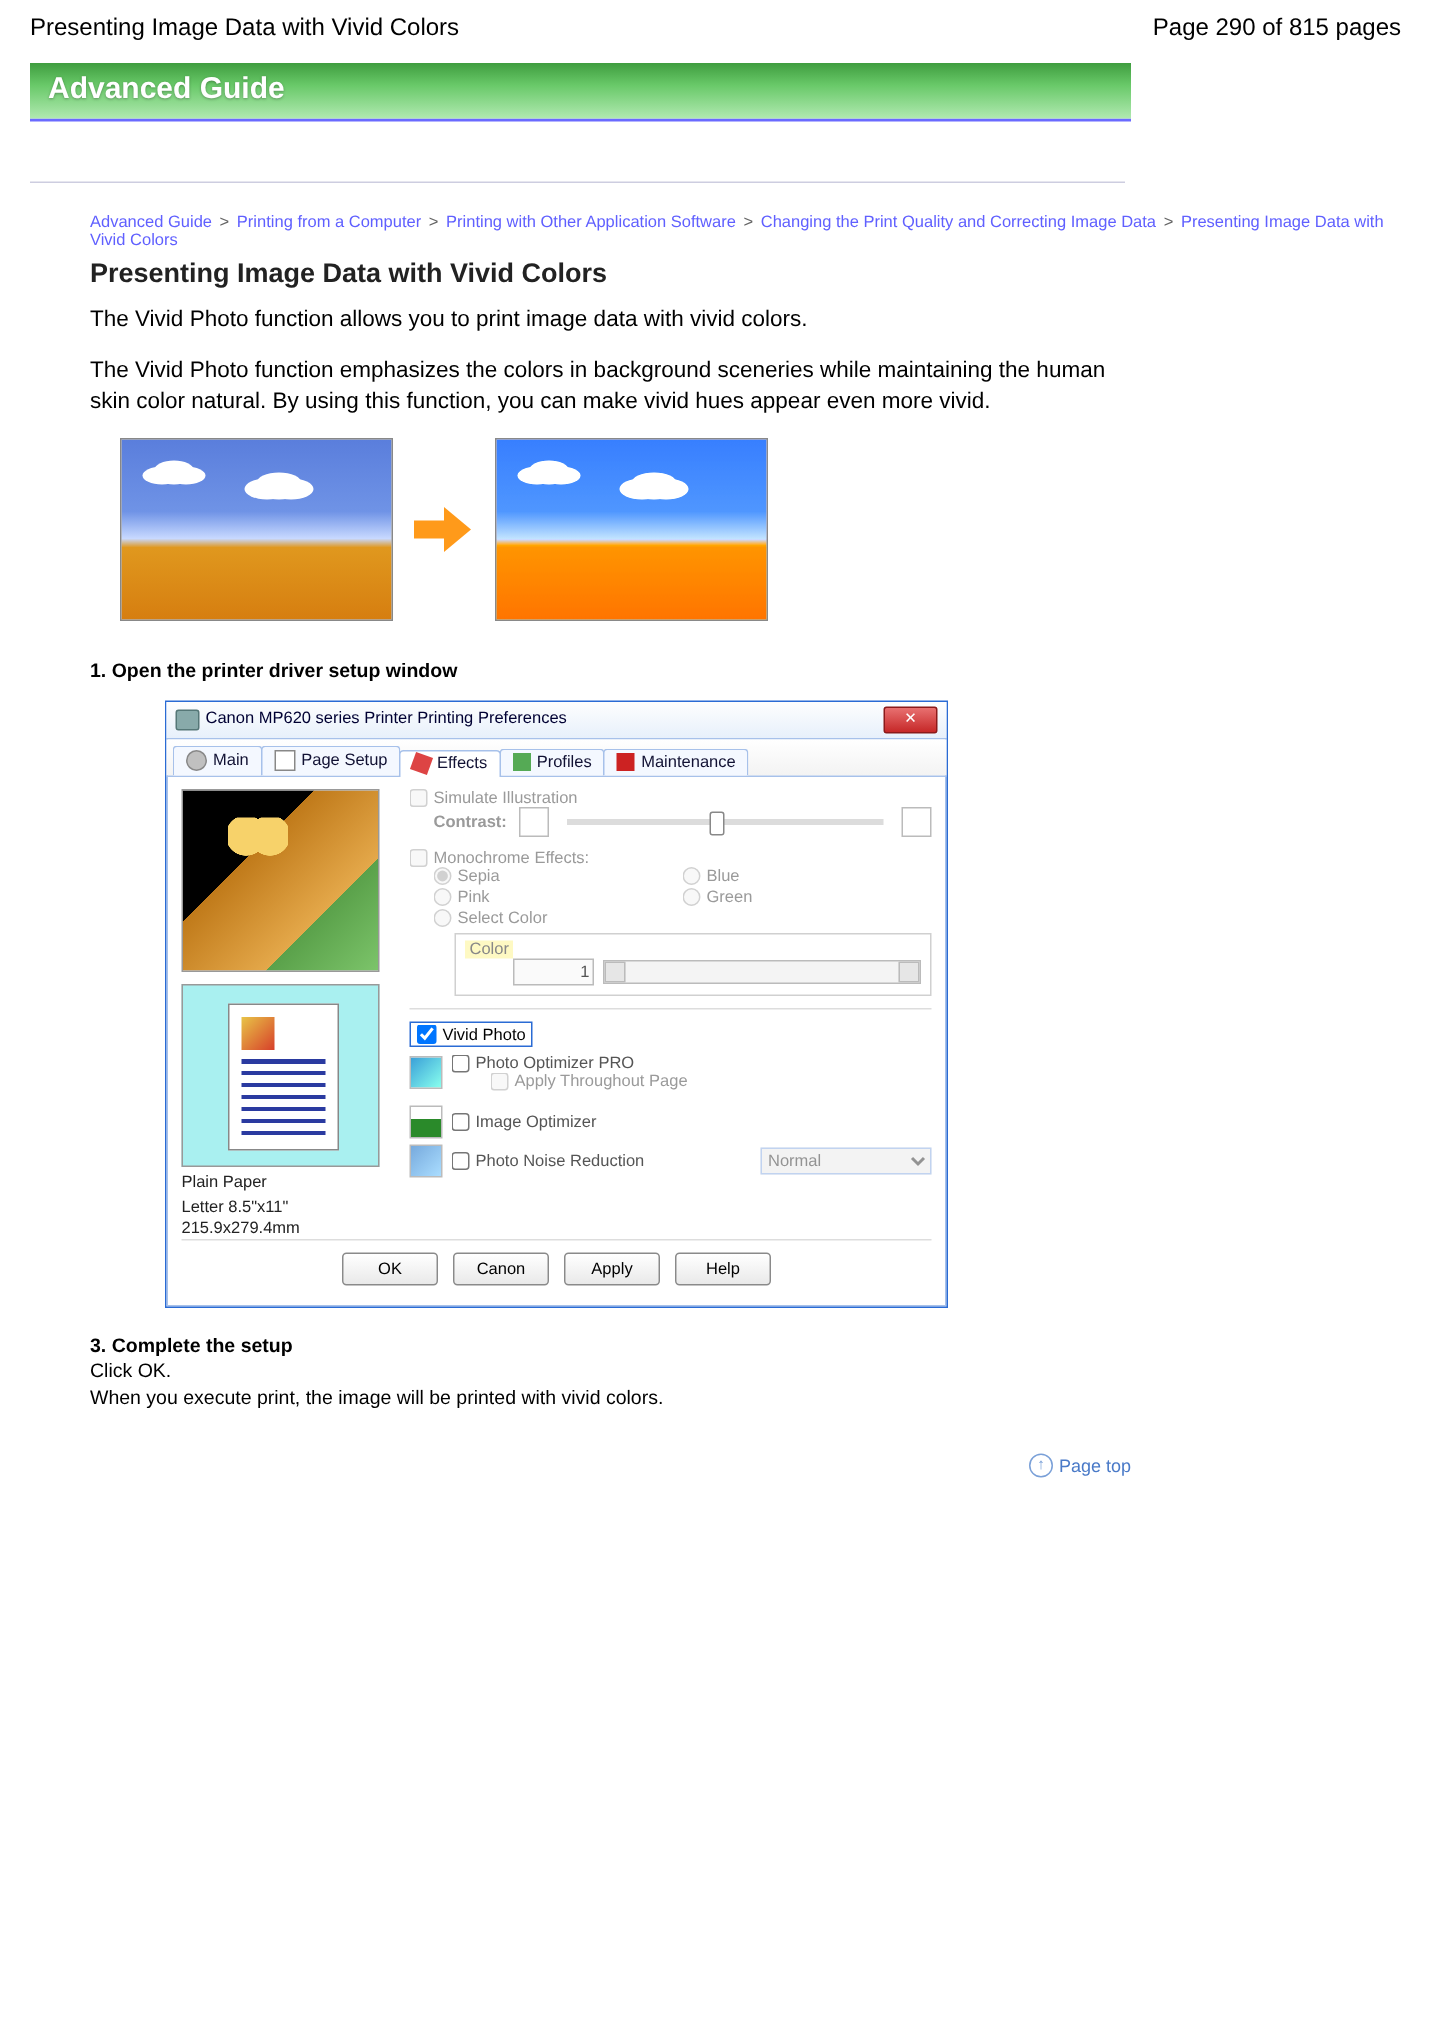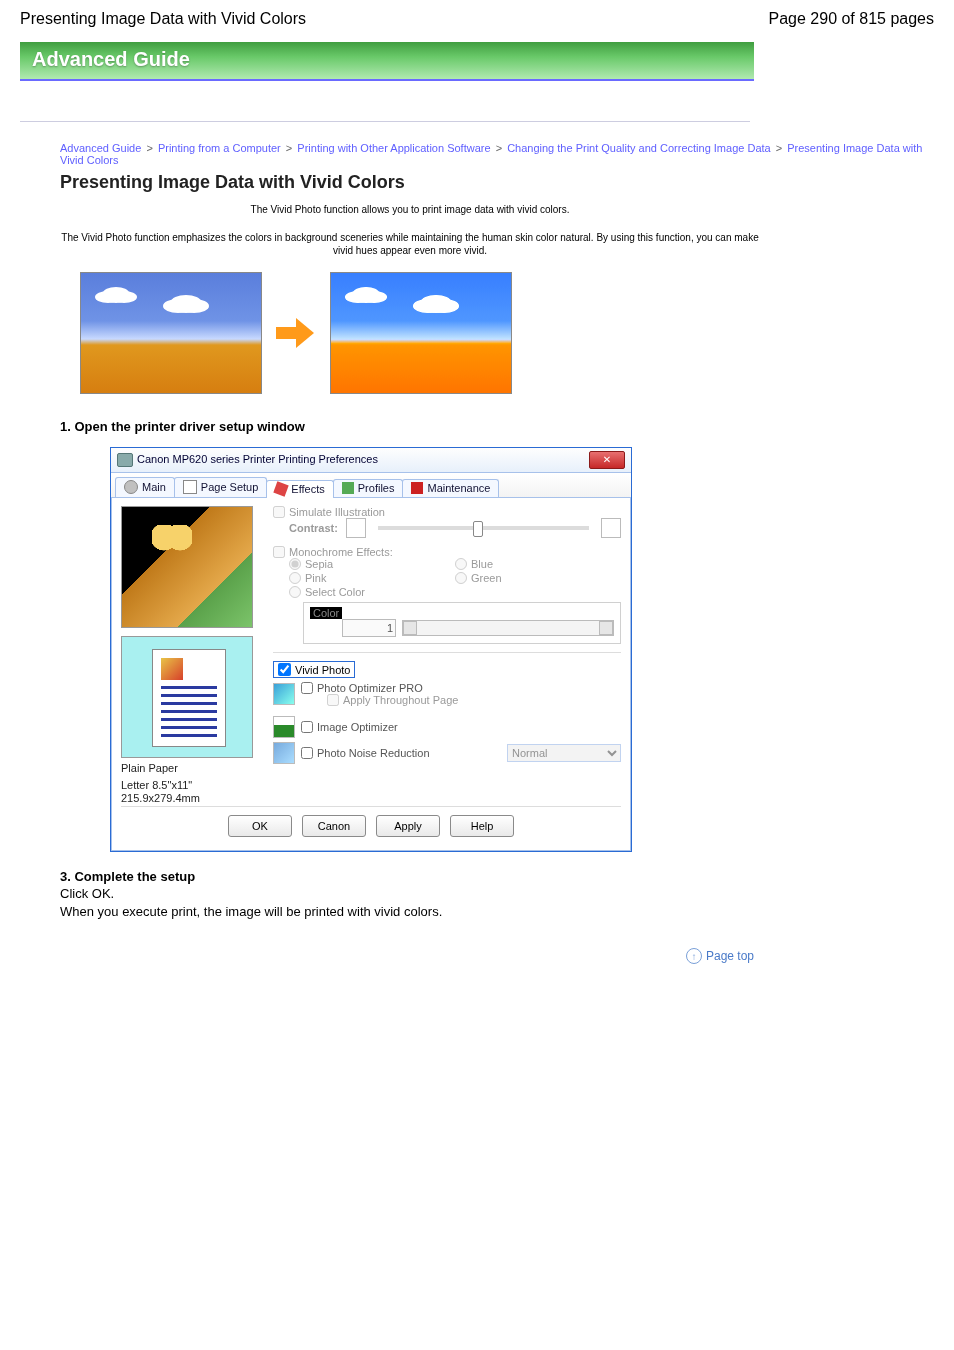--- a/index.html
+++ b/index.html
@@ -48,25 +48,24 @@
     margin: 10px 0 4px 40px;
   }
   .breadcrumb span.sep { color: #666; padding: 0 2px; }
   .h2 {
     font-size: 18px;
     font-weight: bold;
     margin: 6px 0 10px 40px;
     color: #222;
   }
   .bodytext {
-    font-size: 10px;
+    font-size: 15px;
     margin: 0 16px 14px 40px;
     max-width: 700px;
     line-height: 1.35;
-    text-align: center;
   }
   .steptext {
     font-size: 13px;
     margin: 0 0 12px 40px;
     max-width: 720px;
     line-height: 1.35;
   }
   .steptext b { font-weight: bold; }
   .compare {
     display: flex;
@@ -207,21 +206,21 @@
   .color-row .hscroll{ flex:1; height:14px; border:1px solid #bbb; background:#f4f4f4; position:relative;}
   .color-row .hscroll::before,
   .color-row .hscroll::after{
     content:""; position:absolute; top:0; bottom:0; width:14px; background:#e6e6e6; border:1px solid #bbb; box-sizing:border-box;
   }
   .color-row .hscroll::before{ left:0;}
   .color-row .hscroll::after{ right:0;}
   .color-fieldset{
     border:1px solid #d0d0d0; margin:4px 0 0 30px; padding:4px 6px 6px 6px;
   }
-  .color-fieldset-legend{ font-size:11px; color:#888; margin-top:-10px; background:#000000; display:inline-block; padding:0 3px;}
+  .color-fieldset-legend{ font-size:11px; color:#888; margin-top:-10px; background:#fef9c3; display:inline-block; padding:0 3px;}
   .section-split{ border-top:1px solid #ddd; margin:8px 0;}
   .vivid-chk {
     display:inline-flex; align-items:center; gap:4px;
     border:1px solid #2a6bd4; padding:1px 4px;
     color:#000;
   }
   .vivid-chk input{ margin:0;}
   .opt-row{ display:flex; align-items:center; gap:6px; margin:4px 0 0 0; padding-left:0;}
   .opt-icon{ width:20px; height:20px; border:1px solid #bbb; background:linear-gradient(135deg,#3aa0d8,#8fe); display:inline-block;}
   .opt-icon.chart{ background:linear-gradient(to top,#2a8a2a 0 60%, #fff 60%);}

